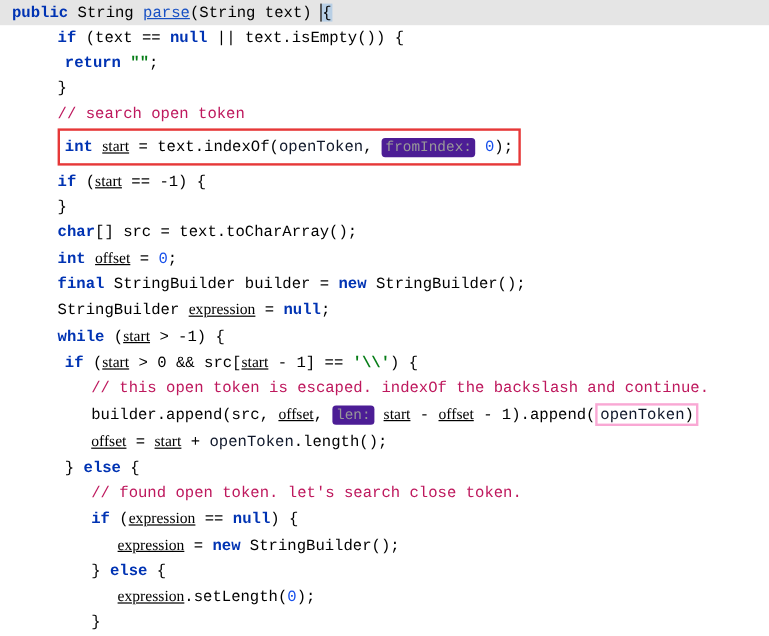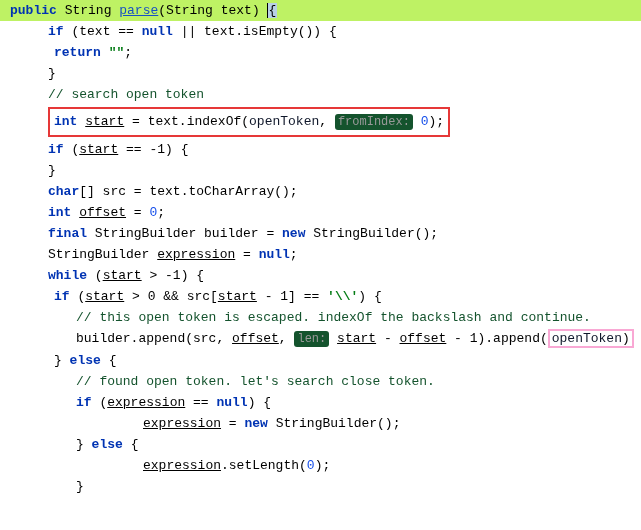--- a/index.html
+++ b/index.html
@@ -19,32 +19,32 @@
       overflow: hidden;
       white-space: nowrap;
     }
     .line {
       padding-left: 10px;
       min-height: 21px;
     }
     .indent-1 { padding-left: 48px; }
     .indent-2 { padding-left: 54px; }
     .indent-3 { padding-left: 76px; }
-    .indent-4 { padding-left: 98px; margin-left: 45px; }
+    .indent-4 { padding-left: 98px; }
     .kw { color: #0033b3; font-weight: bold; }
     .method-decl { color: #1750c4; text-decoration: underline; }
     .field { color: #0f172a; font-weight: normal; }
-    .param-hint { color: #999999; font-style: normal; font-size: 12px; background:#14532d; padding:1px 3px; border-radius:3px; }
+    .param-hint { color: #999999; font-style: normal; font-size: 12px; background:#4c1d95; padding:1px 3px; border-radius:3px; }
     .num { color: #1750eb; }
     .str { color: #067d17; font-weight: bold; }
     .char-lit { color: #067d17; font-weight: bold; }
-    .comment { color: #14532d; font-style: normal; }
-    .underline { text-decoration: underline; }
+    .comment { color: #be185d; font-style: normal; }
+    .underline { text-decoration: underline; font-family: Liberation Serif, serif; }
     .signature-line {
-      background: #bef264;
+      background: #e5e5e5;
       padding-left: 10px;
     }
     .cursor-brace {
       background: #b8cfe5;
       padding: 0 1px;
     }
     .red-box {
       border: 2px solid #e63838;
       padding: 2px 4px;
       display: inline-block;
@@ -134,20 +134,23 @@
 </div>
 
 <div class="line indent-3">
   <span class="comment">// this open token is escaped. indexOf the backslash and continue.</span>
 </div>
 
 <div class="line indent-3">
   <span>builder.append(src, </span><span class="underline">offset</span><span>, </span> <span class="param-hint">len:</span> <span class="underline">start</span><span> - </span><span class="underline">offset</span><span> - 1).append(</span><span class="red-box-inline"><span class="field">openToken</span><span>)</span></span>
 </div>
 
+<div class="line indent-3">
+  <span class="underline">offset</span><span> = </span><span class="underline">start</span><span> + </span><span class="field">openToken</span><span>.length();</span>
+</div>
 
 <div class="line indent-2">
   <span>} </span><span class="kw">else</span><span> {</span>
 </div>
 
 <div class="line indent-3">
   <span class="comment">// found open token. let's search close token.</span>
 </div>
 
 <div class="line indent-3">

